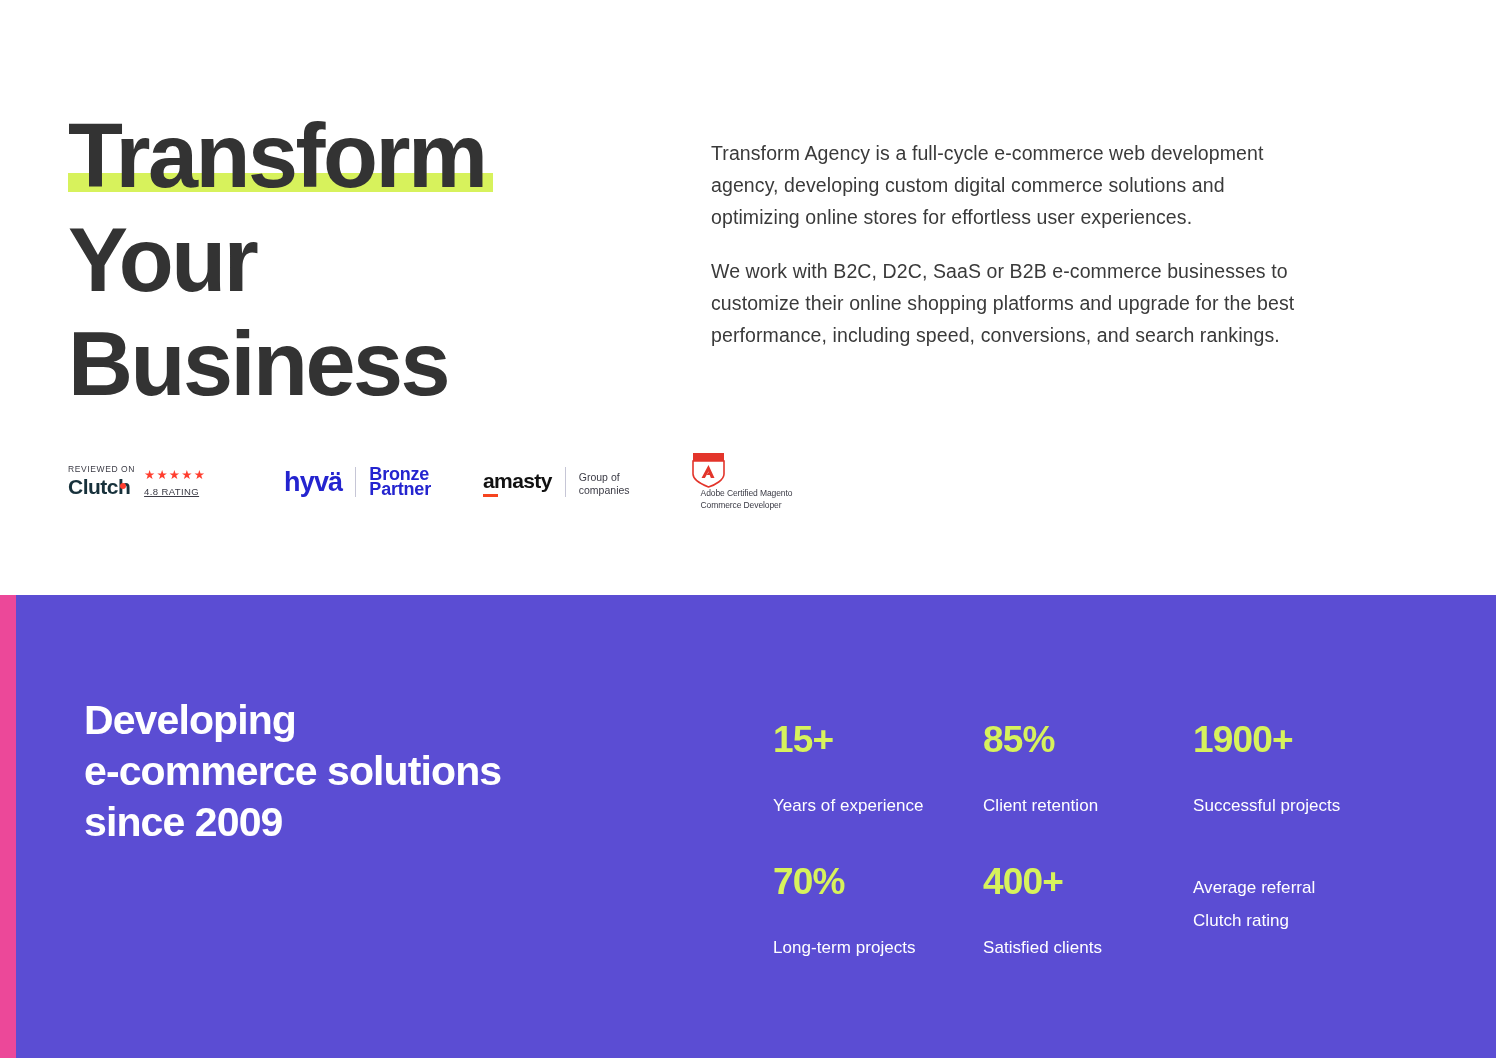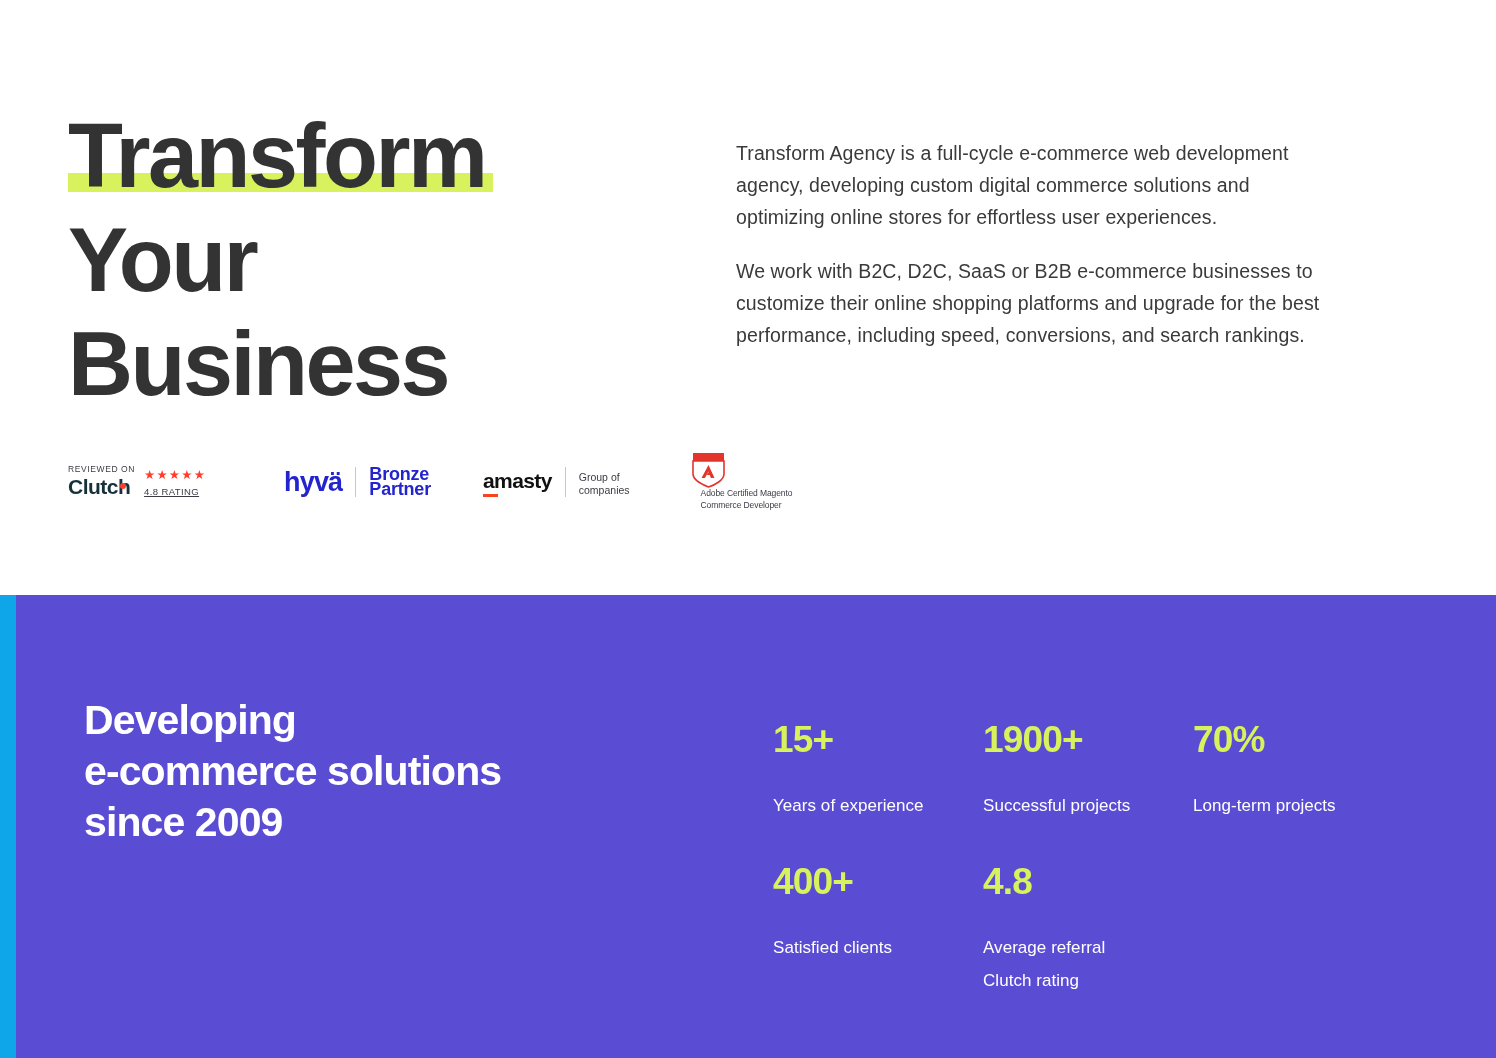--- a/index.html
+++ b/index.html
@@ -9,21 +9,21 @@
     height: 1058px;
     background: #ffffff;
     font-family: "Liberation Sans", sans-serif;
     overflow: hidden;
   }
 
   .page {
     position: relative;
     width: 1496px;
     height: 1058px;
-    background: #0ea5e9;
+    background: #ec4899;
   }
 
   
   .hero {
     position: relative;
     width: 1496px;
     height: 595px;
     background: #ffffff;
   }
 
@@ -61,21 +61,21 @@
   }
 
   .heading-line.highlight .hl-text {
     position: relative;
     z-index: 1;
   }
 
   
   .hero-copy {
     position: absolute;
-    left: 736px;
+    left: 711px;
     top: 137px;
     width: 585px;
   }
 
   .hero-copy p {
     font-size: 19.5px;
     line-height: 32px;
     color: #3a3a3a;
     letter-spacing: 0.1px;
   }
@@ -345,37 +345,40 @@
       <span>since 2009</span>
     </h2>
 
     <div class="stats-grid">
 
       <div class="stat-cell">
         <div class="stat-num">15+</div>
         <div class="stat-label">Years of experience</div>
       </div>
 
+      <div class="stat-cell">
+        <div class="stat-num">85%</div>
+        <div class="stat-label">Client retention</div>
+      </div>
 
       <div class="stat-cell">
         <div class="stat-num">1900+</div>
         <div class="stat-label">Successful projects</div>
       </div>
 
       <div class="stat-cell">
         <div class="stat-num">70%</div>
         <div class="stat-label">Long-term projects</div>
       </div>
 
       <div class="stat-cell">
         <div class="stat-num">400+</div>
         <div class="stat-label">Satisfied clients</div>
       </div>
 
       <div class="stat-cell wide">
-        <div class="stat-num">4.8</div>
         <div class="stat-label">Average referral Clutch rating</div>
       </div>
 
     </div>
   </section>
 
 </div>
 
 </body></html>

